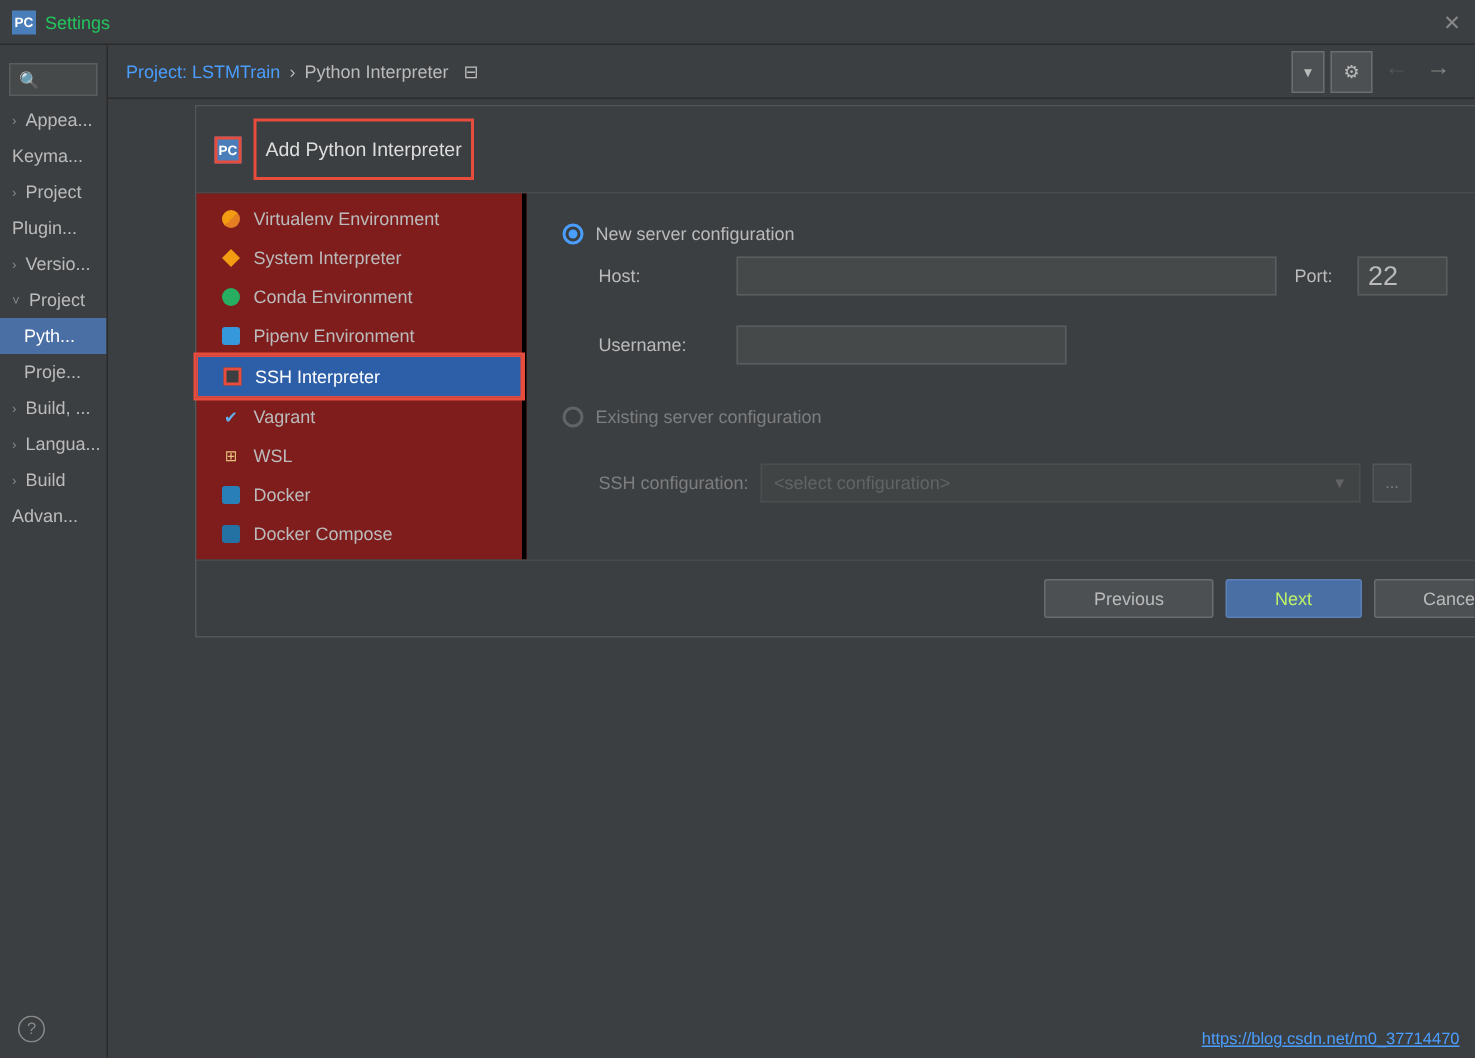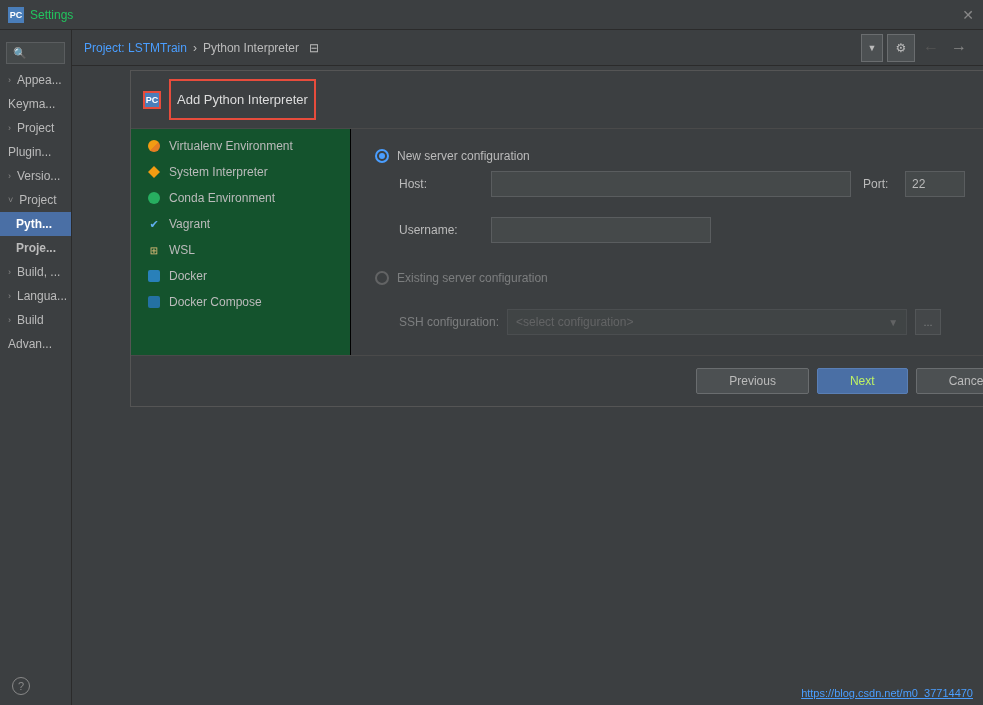--- a/index.html
+++ b/index.html
@@ -77,21 +77,20 @@
       gap: 4px;
     }
     .sidebar-item.active { background: #4a6fa5; color: white; }
     .sidebar-chevron {
       font-size: 9px;
       color: #888;
       margin-right: 2px;
     }
     .sidebar-item-indent {
       padding-left: 16px;
-      font-weight: bold;
     }
 
     
     .help-icon {
       position: absolute;
       bottom: 10px;
       left: 12px;
       width: 18px;
       height: 18px;
       border-radius: 50%;
@@ -147,22 +146,22 @@
 
     
     .dialog-body {
       display: flex;
       flex: 1;
     }
 
     
     .interpreter-list {
       width: 220px;
-      background: #14532d;
-      border-right: 1px solid #000000;
+      background: #7f1d1d;
+      border-right: 3px solid #000000;
       padding: 4px 0;
     }
     .interp-item {
       padding: 6px 12px 6px 16px;
       cursor: pointer;
       display: flex;
       align-items: center;
       gap: 8px;
       color: #bbb;
       font-size: 12px;
@@ -246,21 +245,21 @@
       flex: 1;
     }
     .port-input {
       width: 60px;
       flex: none;
       background: #45494a;
       border: 1px solid #5a5d5f;
       color: #bbb;
       height: 26px;
       padding: 0 6px;
-      font-size: 12px;
+      font-size: 18px;
     }
 
     
     .ssh-config-row {
       display: flex;
       align-items: center;
       gap: 8px;
       margin: 8px 0 0 24px;
     }
     .ssh-select {
@@ -503,21 +502,33 @@
             <span>System Interpreter</span>
           </div>
 
           <div class="interp-item">
             <span class="interp-icon">
               <span style="display:inline-block;width:12px;height:12px;background:#27ae60;border-radius:50%;"></span>
             </span>
             <span>Conda Environment</span>
           </div>
 
-
+          <div class="interp-item">
+            <span class="interp-icon">
+              <span style="display:inline-block;width:12px;height:12px;background:#3498db;border-radius:2px;"></span>
+            </span>
+            <span>Pipenv Environment</span>
+          </div>
+
+          <div class="interp-item selected selected-red-border">
+            <span class="interp-icon">
+              <span style="display:inline-block;width:12px;height:12px;border:2px solid #e74c3c;background:#3c3f41;"></span>
+            </span>
+            <span>SSH Interpreter</span>
+          </div>
 
           <div class="interp-item">
             <span class="interp-icon" style="color:#61afef;font-size:11px;">✔</span>
             <span>Vagrant</span>
           </div>
 
           <div class="interp-item">
             <span class="interp-icon" style="color:#e5c07b;font-size:10px;">⊞</span>
             <span>WSL</span>
           </div>

